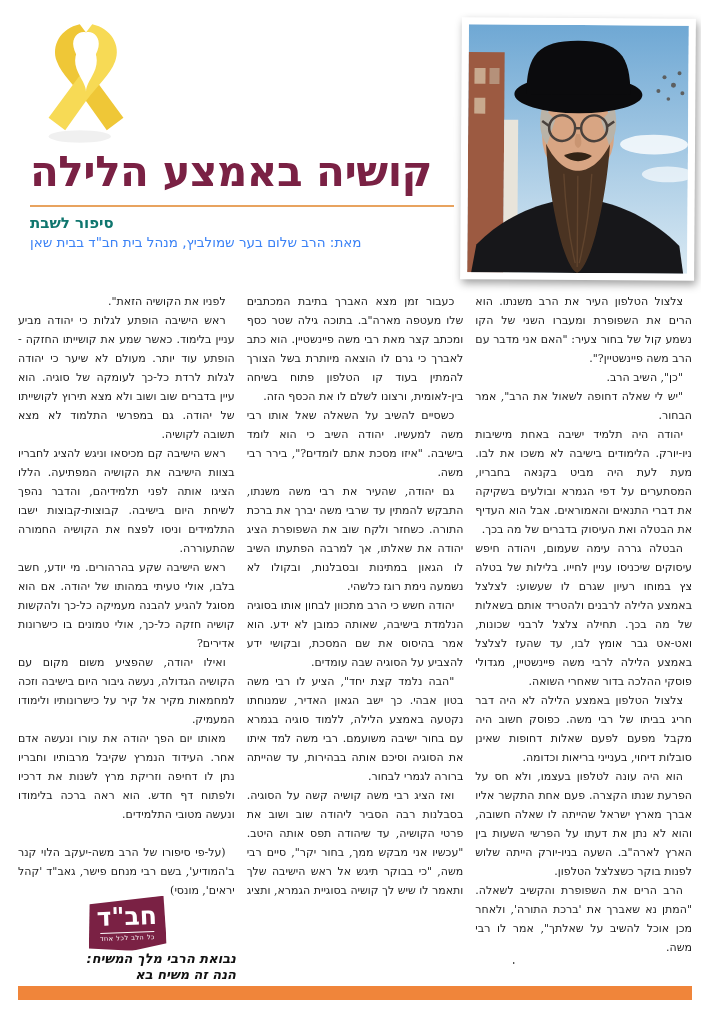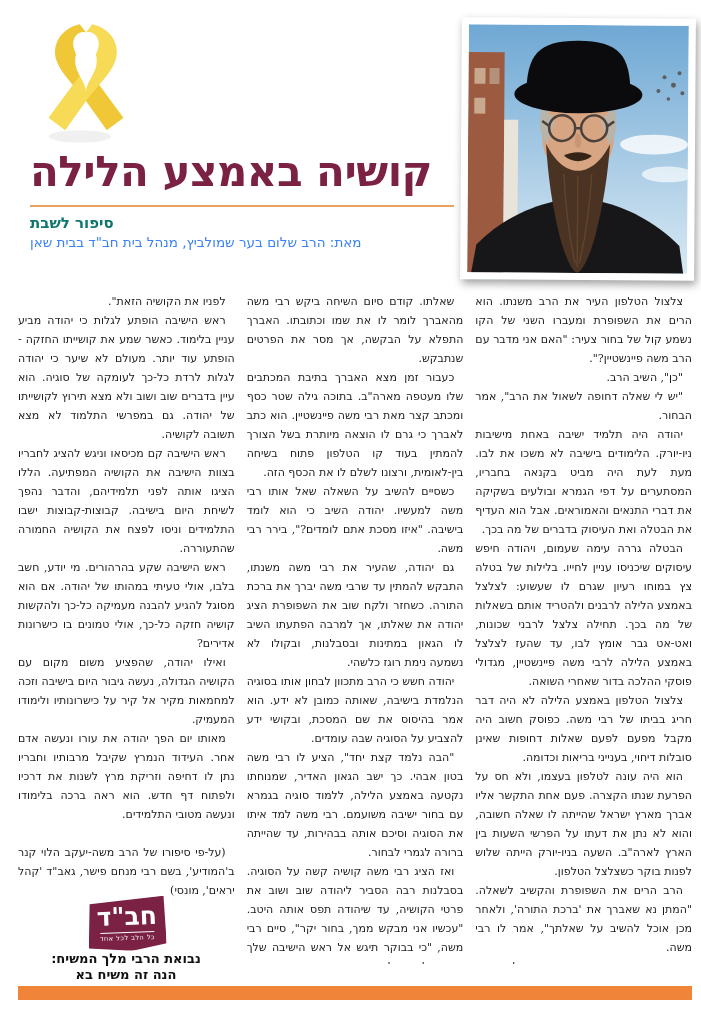--- a/index.html
+++ b/index.html
@@ -38,23 +38,23 @@
     position:absolute;left:88px;top:897px;width:78px;height:54px;
     background:#7A2144;color:#ffffff;text-align:center;
     clip-path:polygon(3% 11%,98% 0%,100% 88%,56% 100%,0% 93%);
     transform:rotate(-2deg);
     font-family:"DejaVu Sans",sans-serif;
   }
   .logo-word{font-size:25px;font-weight:bold;line-height:30px;margin-top:5px;}
   .logo-divider{border:0;border-top:1px solid #ffffff;margin:0 12px;}
   .logo-tagline{font-size:6.5px;line-height:10px;letter-spacing:.5px;}
   .prophecy{
-    position:absolute;left:16px;top:951px;width:220px;text-align:center;
+    position:absolute;left:16px;top:951px;width:220px;text-align:right;
     font-family:"DejaVu Sans",sans-serif;font-weight:bold;
-    font-size:13px;line-height:16px;color:#111111;
+    font-size:13px;line-height:16px;color:#111111;font-style:italic;
   }
   .footer-bar{position:absolute;left:18px;top:986px;width:674px;height:14px;background:#F0853A;}
 </style>
 </head>
 <body>
 
 <div class="page">
 
   <div class="ribbon">
     <svg viewBox="0 0 100 120" xmlns="http://www.w3.org/2000/svg">
@@ -127,21 +127,20 @@
       <p>"כן", השיב הרב.</p>
       <p>"יש לי שאלה דחופה לשאול את הרב", אמר הבחור.</p>
       <p>יהודה היה תלמיד ישיבה באחת מישיבות ניו-יורק. הלימודים בישיבה לא משכו את לבו. מעת לעת היה מביט בקנאה בחבריו, המסתערים על דפי הגמרא ובולעים בשקיקה את דברי התנאים והאמוראים. אבל הוא העדיף את הבטלה ואת העיסוק בדברים של מה בכך.</p>
       <p>הבטלה גררה עימה שעמום, ויהודה חיפש עיסוקים שיכניסו עניין לחייו. בלילות של בטלה צץ במוחו רעיון שגרם לו שעשוע: לצלצל באמצע הלילה לרבנים ולהטריד אותם בשאלות של מה בכך. תחילה צלצל לרבני שכונות, ואט-אט גבר אומץ לבו, עד שהעז לצלצל באמצע הלילה לרבי משה פיינשטיין, מגדולי פוסקי ההלכה בדור שאחרי השואה.</p>
       <p>צלצול הטלפון באמצע הלילה לא היה דבר חריג בביתו של רבי משה. כפוסק חשוב היה מקבל מפעם לפעם שאלות דחופות שאינן סובלות דיחוי, בענייני בריאות וכדומה.</p>
       <p>הוא היה עונה לטלפון בעצמו, ולא חס על הפרעת שנתו הקצרה. פעם אחת התקשר אליו אברך מארץ ישראל שהייתה לו שאלה חשובה, והוא לא נתן את דעתו על הפרשי השעות בין הארץ לארה"ב. השעה בניו-יורק הייתה שלוש לפנות בוקר כשצלצל הטלפון.</p>
       <p>הרב הרים את השפופרת והקשיב לשאלה. "המתן נא שאברך את 'ברכת התורה', ולאחר מכן אוכל להשיב על שאלתך", אמר לו רבי משה.</p>
       <p>האברך המתין עד שרבי משה סיים לברך את ברכת התורה, ואז השיב לו בנחת על</p>
     </div>
     <div class="col">
-      <p>שאלתו. קודם סיום השיחה ביקש רבי משה מהאברך לומר לו את שמו וכתובתו. האברך התפלא על הבקשה, אך מסר את הפרטים שנתבקש.</p>
       <p>כעבור זמן מצא האברך בתיבת המכתבים שלו מעטפה מארה"ב. בתוכה גילה שטר כסף ומכתב קצר מאת רבי משה פיינשטיין. הוא כתב לאברך כי גרם לו הוצאה מיותרת בשל הצורך להמתין בעוד קו הטלפון פתוח בשיחה בין-לאומית, ורצונו לשלם לו את הכסף הזה.</p>
       <p>כשסיים להשיב על השאלה שאל אותו רבי משה למעשיו. יהודה השיב כי הוא לומד בישיבה. "איזו מסכת אתם לומדים?", בירר רבי משה.</p>
       <p>גם יהודה, שהעיר את רבי משה משנתו, התבקש להמתין עד שרבי משה יברך את ברכת התורה. כשחזר ולקח שוב את השפופרת הציג יהודה את שאלתו, אך למרבה הפתעתו השיב לו הגאון במתינות ובסבלנות, ובקולו לא נשמעה נימת רוגז כלשהי.</p>
       <p>יהודה חשש כי הרב מתכוון לבחון אותו בסוגיה הנלמדת בישיבה, שאותה כמובן לא ידע. הוא אמר בהיסוס את שם המסכת, ובקושי ידע להצביע על הסוגיה שבה עומדים.</p>
       <p>"הבה נלמד קצת יחד", הציע לו רבי משה בטון אבהי. כך ישב הגאון האדיר, שמנוחתו נקטעה באמצע הלילה, ללמוד סוגיה בגמרא עם בחור ישיבה משועמם. רבי משה למד איתו את הסוגיה וסיכם אותה בבהירות, עד שהייתה ברורה לגמרי לבחור.</p>
       <p>ואז הציג רבי משה קושיה קשה על הסוגיה. בסבלנות רבה הסביר ליהודה שוב ושוב את פרטי הקושיה, עד שיהודה תפס אותה היטב. "עכשיו אני מבקש ממך, בחור יקר", סיים רבי משה, "כי בבוקר תיגש אל ראש הישיבה שלך ותאמר לו שיש לך קושיה בסוגיית הגמרא, ותציג</p>
     </div>
     <div class="col">
       <p>לפניו את הקושיה הזאת".</p>
       <p>ראש הישיבה הופתע לגלות כי יהודה מביע עניין בלימוד. כאשר שמע את קושייתו החזקה - הופתע עוד יותר. מעולם לא שיער כי יהודה לגלות לרדת כל-כך לעומקה של סוגיה. הוא עיין בדברים שוב ושוב ולא מצא תירוץ לקושייתו של יהודה. גם במפרשי התלמוד לא מצא תשובה לקושיה.</p>

